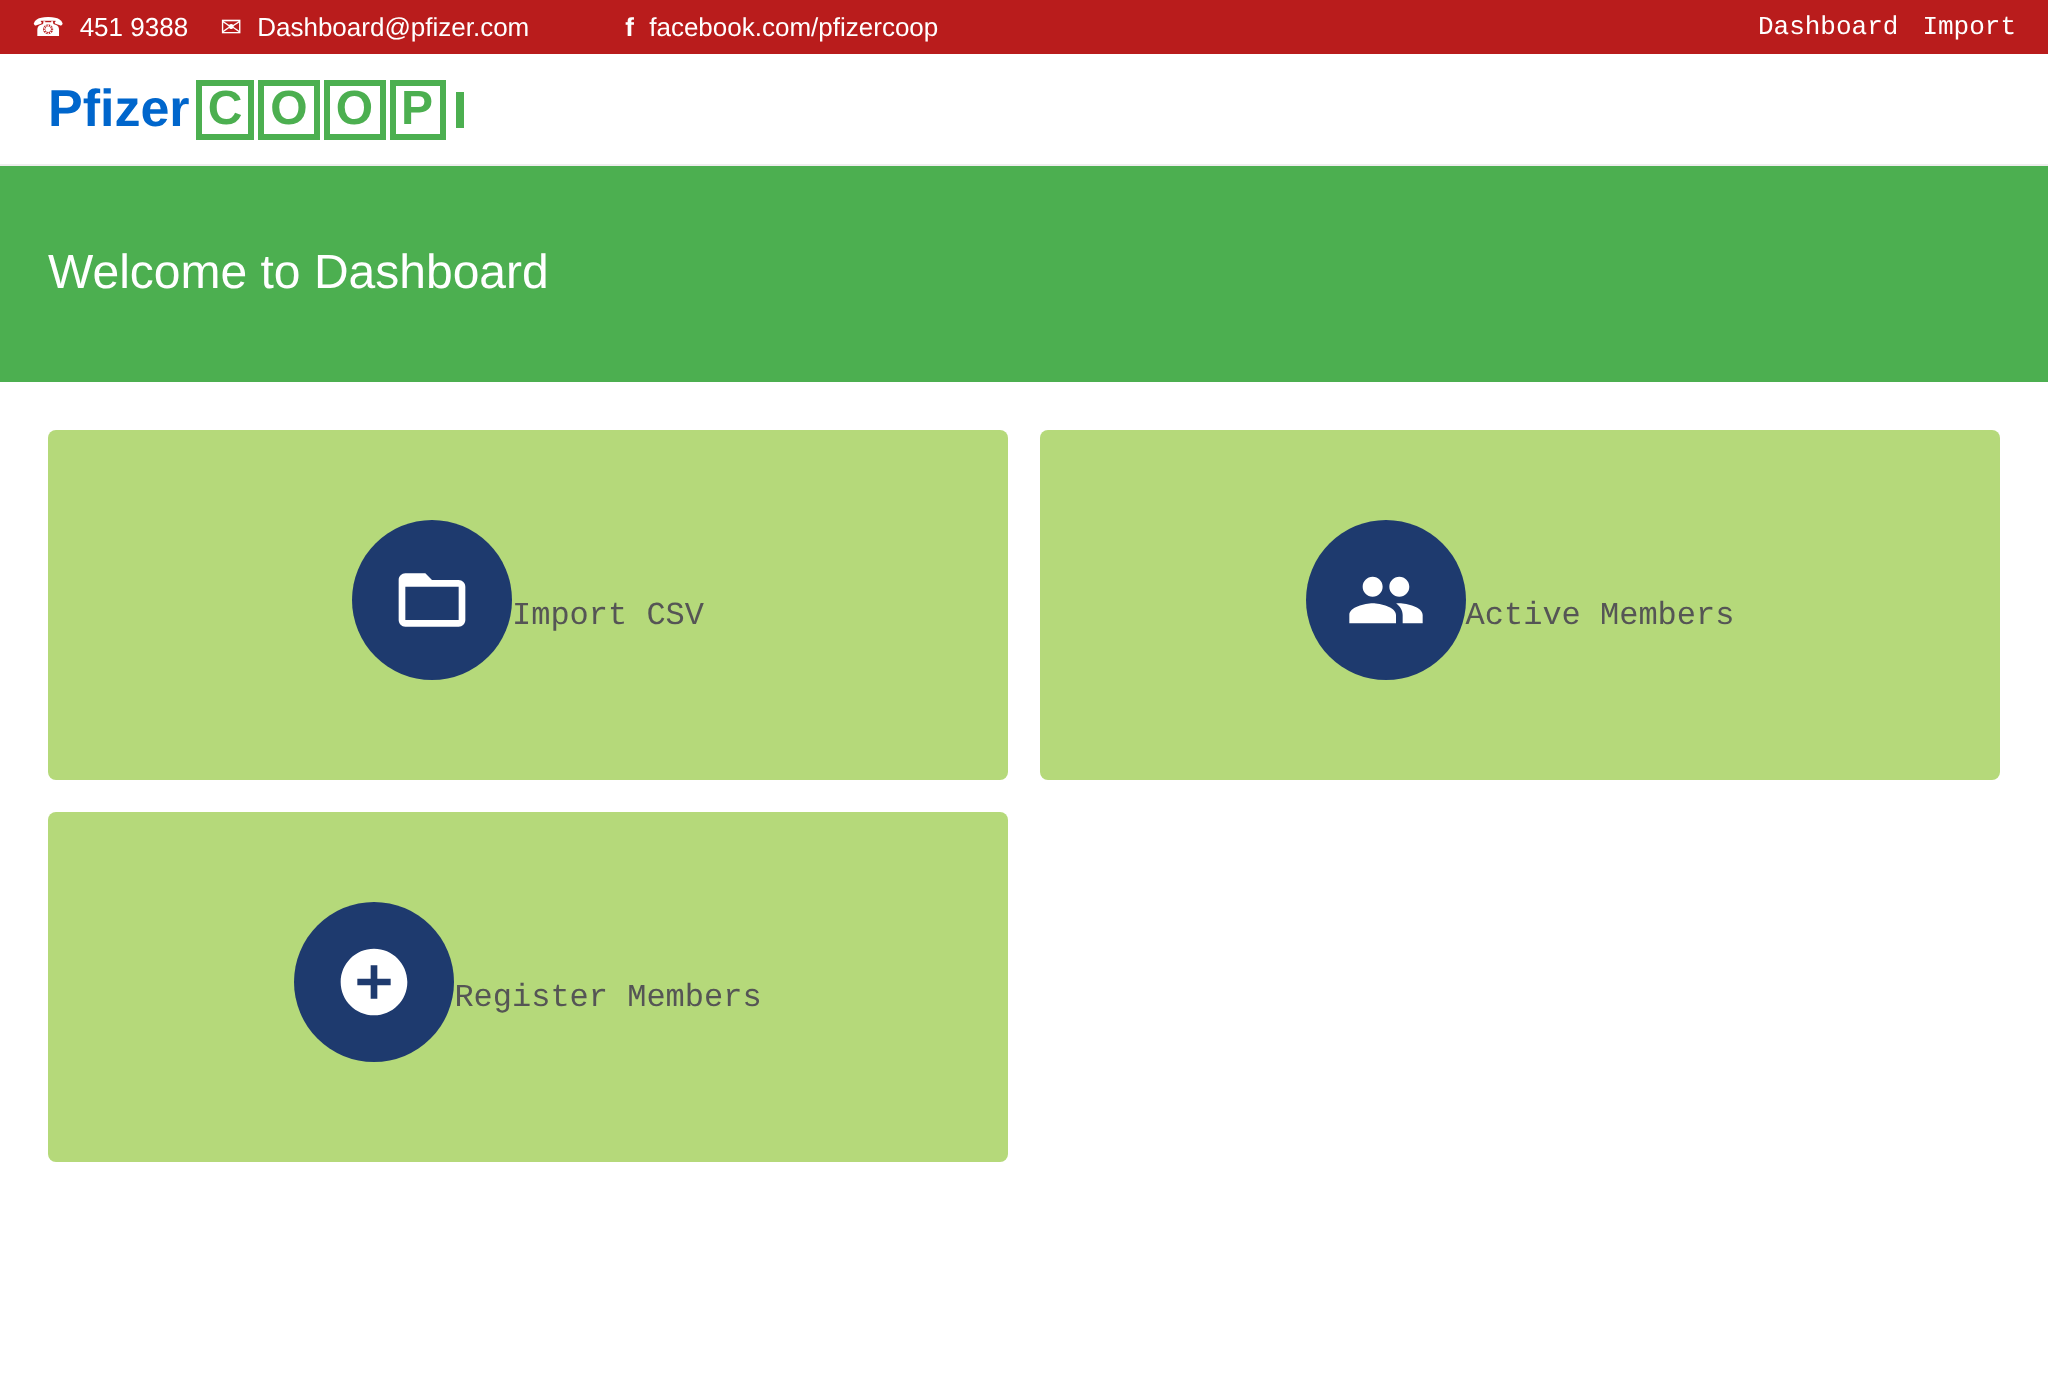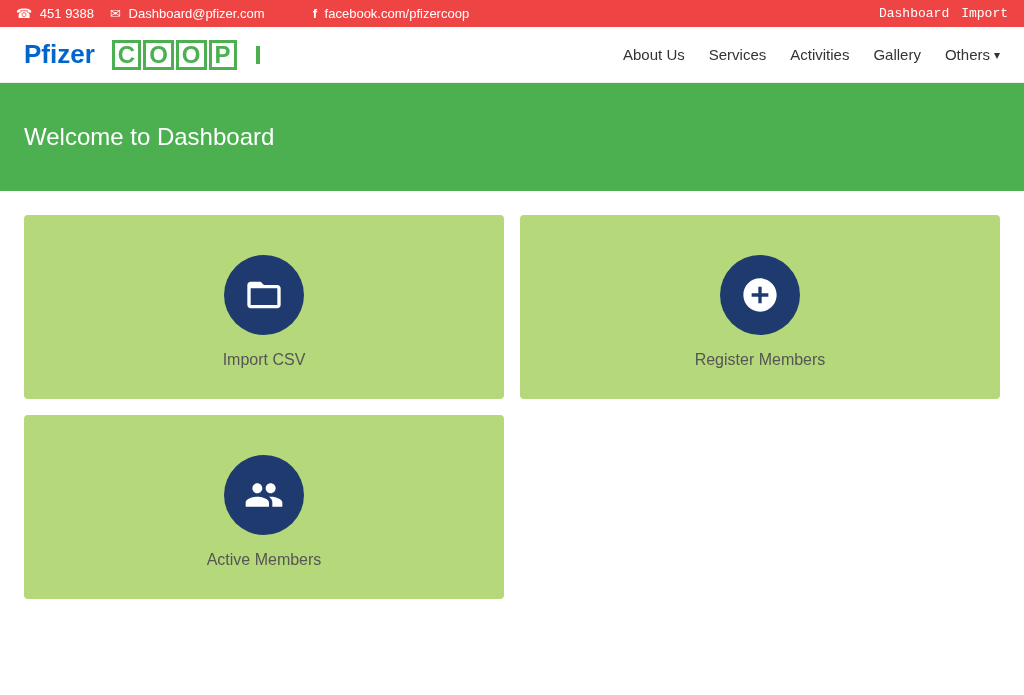--- a/index.html
+++ b/index.html
@@ -1,20 +1,20 @@
 <!DOCTYPE html>
 <html><head>
   <meta charset="utf-8">
   <style>
     * { margin: 0; padding: 0; box-sizing: border-box; }
     body { font-family: Arial, sans-serif; background: #fff; width: 1024px; }
 
     
     .topbar {
-      background: #ef4444;
+      background: #b91c1c;
       color: #fff;
       font-size: 13px;
       padding: 6px 16px;
       display: flex;
       align-items: flex-start;
       justify-content: space-between;
       gap: 44px;
     }
     .topbar-left { display: flex; align-items: center; gap: 16px; }
     .topbar-right { display: flex; gap: 12px; font-family: Liberation Mono, monospace; }
@@ -25,21 +25,21 @@
       background: #fff;
       padding: 12px 24px;
       display: flex;
       align-items: center;
       justify-content: space-between;
       border-bottom: 1px solid #eee;
     }
     .logo {
       display: flex;
       align-items: center;
-      gap: 16px;
+      gap: 2px;
     }
     .logo-pfizer {
       font-size: 26px;
       font-weight: bold;
       color: #0066cc;
     }
     .logo-coop-box {
       display: inline-flex;
       align-items: center;
     }
@@ -87,27 +87,28 @@
       grid-template-columns: 1fr 1fr;
       gap: 16px;
       padding: 24px;
       background: #fff;
     }
 
     .dashboard-card {
       background: #b5d97a;
       border-radius: 4px;
       display: flex;
-      flex-direction: column;
+      flex-direction: row;
       align-items: center;
       justify-content: center;
       padding: 40px 20px 30px;
       cursor: pointer;
       transition: background 0.2s;
       min-height: 175px;
+      font-family: Liberation Mono, monospace;
     }
 
     .card-icon-circle {
       width: 80px;
       height: 80px;
       border-radius: 50%;
       background: #1e3a6e;
       display: flex;
       align-items: center;
       justify-content: center;
@@ -152,59 +153,49 @@
   <div class="logo">
     <span class="logo-pfizer">Pfizer</span>
     <span class="logo-coop-box">
       <span class="coop-letter">C</span>
       <span class="coop-letter">O</span>
       <span class="coop-letter">O</span>
       <span class="coop-letter" style="position:relative;">P</span>
     </span>
     <span class="logo-stem"></span>
   </div>
-  <nav>
-    <a href="#">About Us</a>
-    <a href="#">Services</a>
-    <a href="#">Activities</a>
-    <a href="#">Gallery</a>
-    <span class="nav-others" style="cursor:pointer;">
-      <a href="#" style="pointer-events:none;">Others</a>
-      <span class="dropdown-arrow">▾</span>
-    </span>
-  </nav>
 </div>
 
 <div class="hero">
   <h1>Welcome to Dashboard</h1>
 </div>
 
 <div class="dashboard-grid">
 
   <div class="dashboard-card">
     <div class="card-icon-circle">
       <svg viewBox="0 0 24 24" xmlns="http://www.w3.org/2000/svg">
         <path d="M20 6h-8l-2-2H4c-1.1 0-2 .9-2 2v12c0 1.1.9 2 2 2h16c1.1 0 2-.9 2-2V8c0-1.1-.9-2-2-2zm0 12H4V8h16v10z"></path>
       </svg>
     </div>
     <span class="card-label">Import CSV</span>
   </div>
 
   <div class="dashboard-card">
     <div class="card-icon-circle">
       <svg viewBox="0 0 24 24" xmlns="http://www.w3.org/2000/svg">
+        <path d="M16 11c1.66 0 2.99-1.34 2.99-3S17.66 5 16 5c-1.66 0-3 1.34-3 3s1.34 3 3 3zm-8 0c1.66 0 2.99-1.34 2.99-3S9.66 5 8 5C6.34 5 5 6.34 5 8s1.34 3 3 3zm0 2c-2.33 0-7 1.17-7 3.5V19h14v-2.5c0-2.33-4.67-3.5-7-3.5zm8 0c-.29 0-.62.02-.97.05 1.16.84 1.97 1.97 1.97 3.45V19h6v-2.5c0-2.33-4.67-3.5-7-3.5z"></path>
+      </svg>
+    </div>
+    <span class="card-label">Active Members</span>
+  </div>
+
+  <div class="dashboard-card">
+    <div class="card-icon-circle">
+      <svg viewBox="0 0 24 24" xmlns="http://www.w3.org/2000/svg">
         <path d="M12 2C6.48 2 2 6.48 2 12s4.48 10 10 10 10-4.48 10-10S17.52 2 12 2zm5 11h-4v4h-2v-4H7v-2h4V7h2v4h4v2z"></path>
       </svg>
     </div>
     <span class="card-label">Register Members</span>
   </div>
 
-  <div class="dashboard-card">
-    <div class="card-icon-circle">
-      <svg viewBox="0 0 24 24" xmlns="http://www.w3.org/2000/svg">
-        <path d="M16 11c1.66 0 2.99-1.34 2.99-3S17.66 5 16 5c-1.66 0-3 1.34-3 3s1.34 3 3 3zm-8 0c1.66 0 2.99-1.34 2.99-3S9.66 5 8 5C6.34 5 5 6.34 5 8s1.34 3 3 3zm0 2c-2.33 0-7 1.17-7 3.5V19h14v-2.5c0-2.33-4.67-3.5-7-3.5zm8 0c-.29 0-.62.02-.97.05 1.16.84 1.97 1.97 1.97 3.45V19h6v-2.5c0-2.33-4.67-3.5-7-3.5z"></path>
-      </svg>
-    </div>
-    <span class="card-label">Active Members</span>
-  </div>
-
 
 </div>
 
 </body></html>

